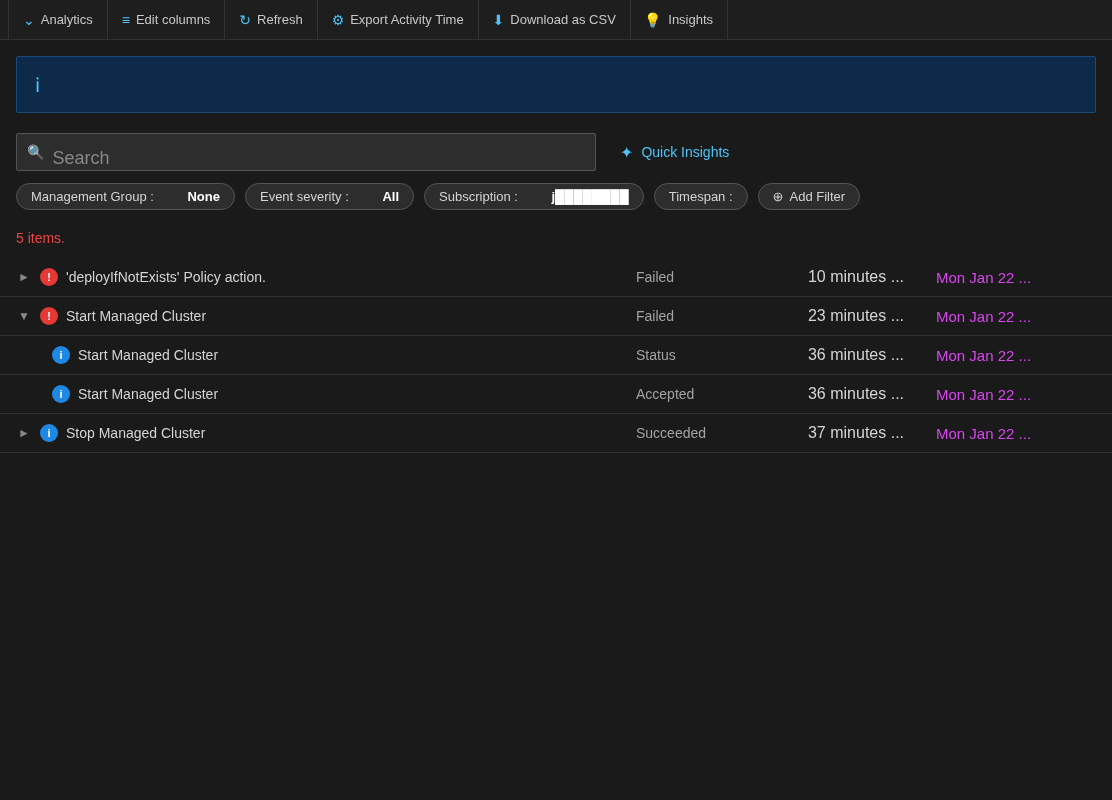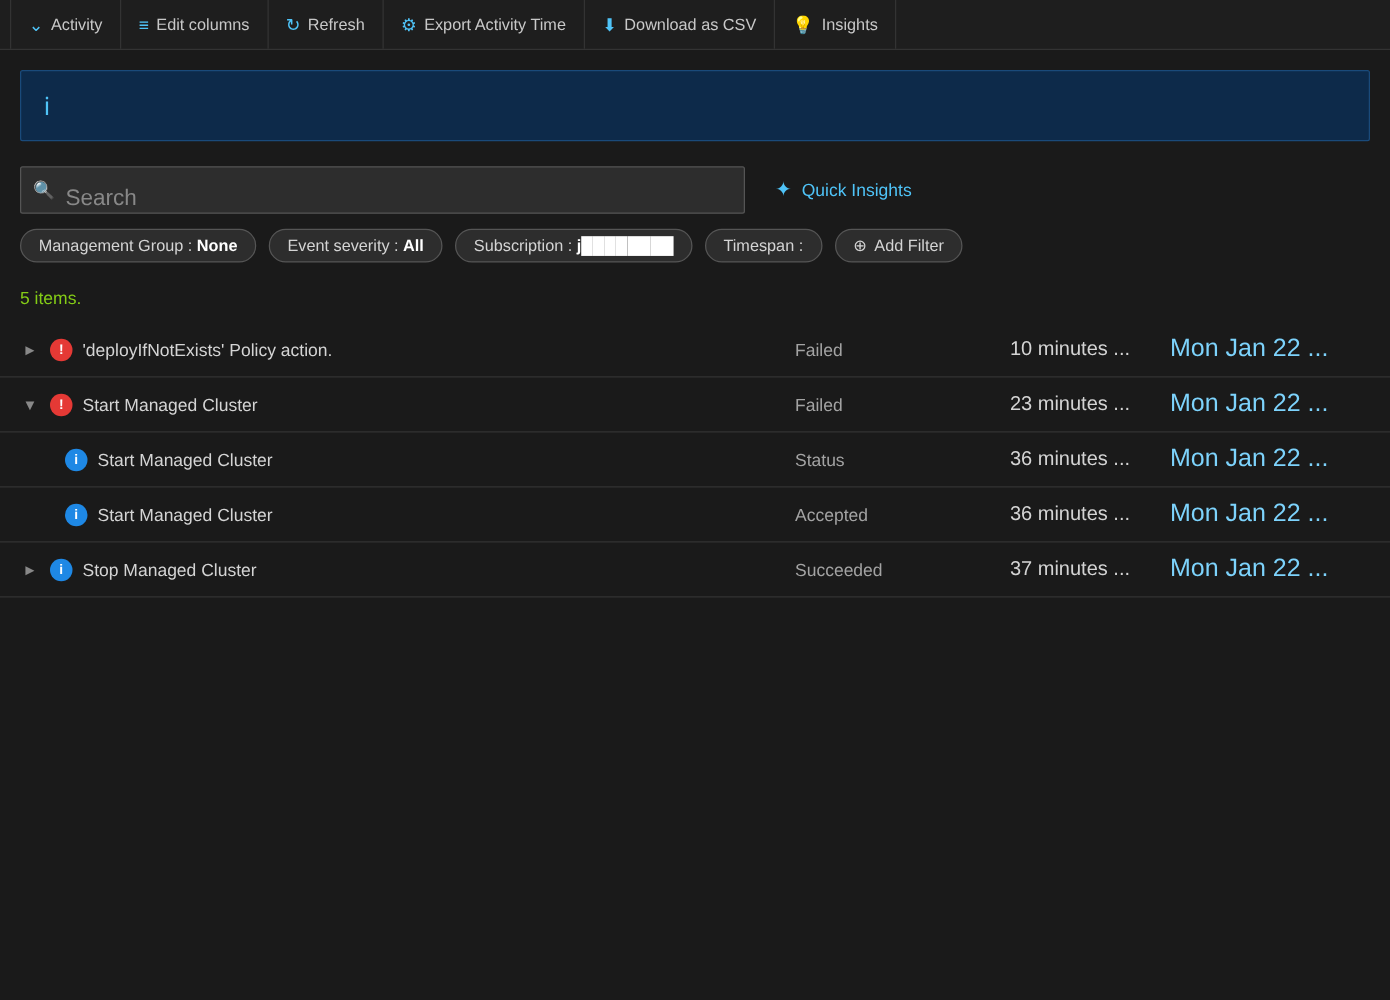--- a/index.html
+++ b/index.html
@@ -117,38 +117,38 @@
     .filter-pill {
       background: #2d2d2d;
       border: 1px solid #555;
       border-radius: 20px;
       padding: 5px 14px;
       font-size: 13px;
       color: #d4d4d4;
       cursor: pointer;
       white-space: nowrap;
     }
-    .filter-pill span { color: #ffffff; font-weight: 600; }
+    .filter-pill span { color: #ffffff; font-weight: 600; margin-left: 30px; }
     .add-filter-btn {
       background: #2d2d2d;
       border: 1px solid #555;
       border-radius: 20px;
       padding: 5px 14px;
       font-size: 13px;
       color: #d4d4d4;
       cursor: pointer;
       display: flex;
       align-items: center;
       gap: 6px;
     }
 
     
     .items-count {
       padding: 8px 16px 12px 16px;
-      color: #84cc16;
+      color: #ef4444;
       font-size: 14px;
     }
 
     
     .table-container {
       padding: 0 0px;
     }
     .table-header {
       display: grid;
       grid-template-columns: 1fr 140px 160px 160px;
@@ -194,29 +194,29 @@
       align-items: center;
       justify-content: center;
       font-size: 11px;
       font-weight: bold;
       flex-shrink: 0;
     }
     .status-icon.error { background: #e53935; color: white; }
     .status-icon.info { background: #1e88e5; color: white; }
     .cell-status { color: #a3a3a3; font-size: 14px; }
     .cell-time { color: #d4d4d4; font-size: 16px; text-align: center; }
-    .cell-timestamp { color: #7dd3fc; font-size: 20px; }
+    .cell-timestamp { color: #d946ef; font-size: 15px; }
   </style>
 </head>
 <body>
 
 <div class="toolbar">
   <div class="toolbar-item">
     <span class="toolbar-icon">⌄</span>
-    <span>Activity</span>
+    <span>Analytics</span>
   </div>
   <div class="toolbar-item">
     <span class="toolbar-icon">≡</span>
     <span>Edit columns</span>
   </div>
   <div class="toolbar-item">
     <span class="toolbar-icon">↻</span>
     <span>Refresh</span>
   </div>
   <div class="toolbar-item">

